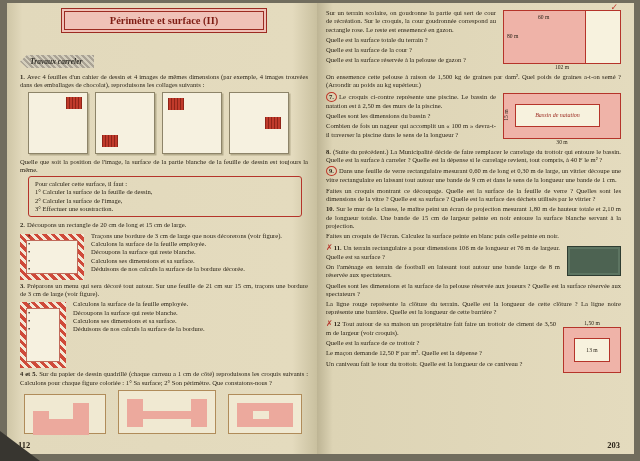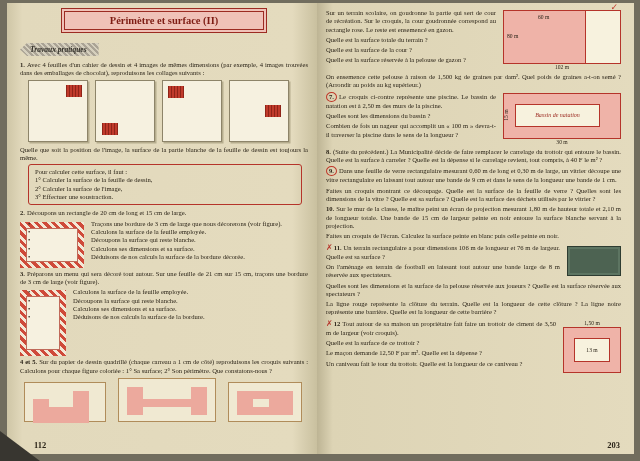--- a/index.html
+++ b/index.html
@@ -10,21 +10,21 @@
   .curl{position:absolute;left:0;bottom:0;width:0;height:0;
         border-bottom:30px solid #383630;border-right:40px solid transparent;z-index:5;}
   .page{position:absolute;top:3px;bottom:7px;}
   .page.left{left:7px;width:310px;
     background:linear-gradient(90deg,#cfc6a6 0%,#e2d9bc 5%,#e4dbbe 92%,#c9c09f 100%);}
   .page.right{left:317px;width:317px;
     background:linear-gradient(90deg,#bdb494 0%,#ddd4b5 5%,#e4dbbe 100%);}
   .inner{position:absolute;inset:0;padding:7px 9px 16px 13px;}
   .page.right .inner{padding:6px 13px 16px 9px;}
 
-  .banner{width:200px;margin:1px auto 8px;background:#f0c2b8;
+  .banner{width:200px;margin:1px auto 20px;background:#f0c2b8;
     border:1px solid #9c2b22;box-shadow:0 0 0 2px #f0c2b8,0 0 0 3px #9c2b22;
     color:#7e1d14;font-weight:bold;font-size:10.5px;text-align:center;padding:3px 2px;}
   .tag{display:inline-block;margin:2px 0 5px 0;padding:2px 12px 2px 10px;
     font-style:italic;font-weight:bold;font-size:7.5px;color:#33312a;
     background:repeating-linear-gradient(45deg,#aaa395 0 2px,#d5cfbd 2px 4px);
     clip-path:polygon(0 50%,7px 0,100% 0,100% 100%,7px 100%);}
 
   .p{font-size:6.6px;line-height:1.26;text-align:justify;margin:0 0 2px 0;}
   .num{font-weight:bold;margin-right:2px;}
   .circ{display:inline-block;border:1px solid #c0392b;border-radius:50%;padding:0 2px;}
@@ -54,21 +54,21 @@
 
   .grids{display:flex;gap:12px;margin:3px 0 0 4px;align-items:flex-end;}
   .grid{background:#f0e9d2;border:0.5px solid #b08c5a;position:relative;
     background-image:linear-gradient(rgba(160,110,60,.5) 0.5px,transparent 0.5px),
                      linear-gradient(90deg,rgba(160,110,60,.5) 0.5px,transparent 0.5px);
     background-size:8px 8px;}
   .g1{width:82px;height:40px;} .g2{width:98px;height:44px;} .g3{width:74px;height:40px;}
   .pinkcell{position:absolute;background:#eca99d;}
 
   .pageno{position:absolute;bottom:4px;font-weight:bold;font-size:8.5px;}
-  .pn-left{left:27px;text-align:right;} .pn-right{right:14px;}
+  .pn-left{left:11px;text-align:right;} .pn-right{right:14px;}
 
   .fig{float:right;margin:1px 0 3px 7px;font-size:5.6px;text-align:center;}
   .terrain{position:relative;width:118px;height:54px;border:1px solid #b5342a;background:#f7f2de;}
   .terrain .cour{position:absolute;left:0;top:0;width:71%;height:100%;
     background:#efb3a8;border-right:1px solid #b5342a;}
   .flab{position:absolute;font-size:5.6px;color:#2b2418;}
   .check{position:absolute;top:-9px;right:2px;color:#c0392b;font-weight:bold;
     font-size:9px;font-family:"DejaVu Sans",sans-serif;}
   .pool{position:relative;width:118px;height:46px;background:#efb3a8;border:1px solid #b5342a;}
   .basin{position:absolute;left:11px;top:10px;right:20px;bottom:11px;background:#f7f2de;
@@ -87,21 +87,21 @@
 
 <div class="scan">
   <div class="curl"></div>
 
   <div class="page left">
     <div class="inner">
       <div class="banner">
         <span>Périmètre et surface (II)</span>
       </div>
       <div class="tag">
-        <span>Travaux pratiques</span>
+        <span>Travaux carreler</span>
       </div>
 
       <p class="p">
         <b class="num">1.</b><span>Avec 4 feuilles d'un cahier de dessin et 4 images de mêmes dimensions (par exemple, 4 images trouvées dans des emballages de chocolat), reproduisons les collages suivants :</span>
       </p>
 
       <div class="collages">
         <div class="sheet">
             <div class="stamp pos-tr"></div>
           </div>

